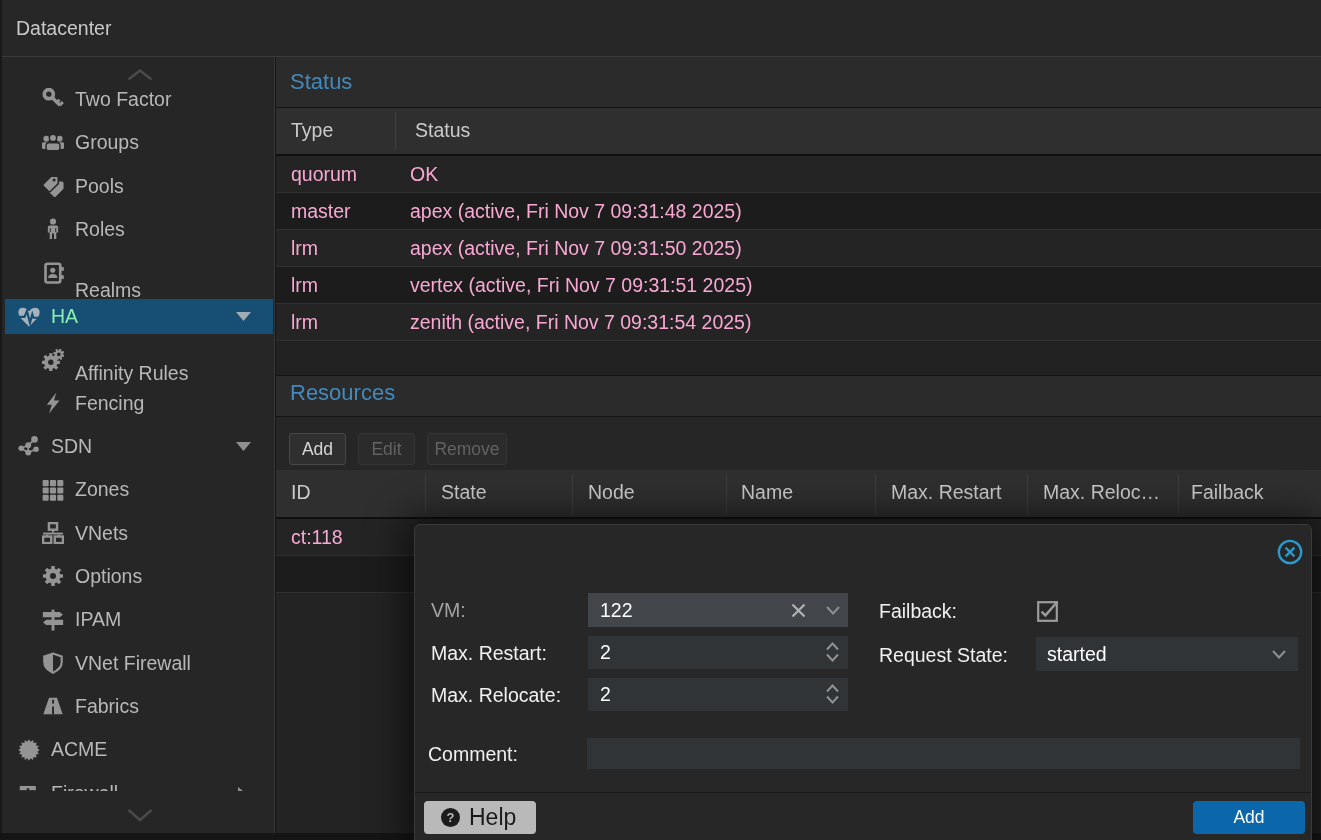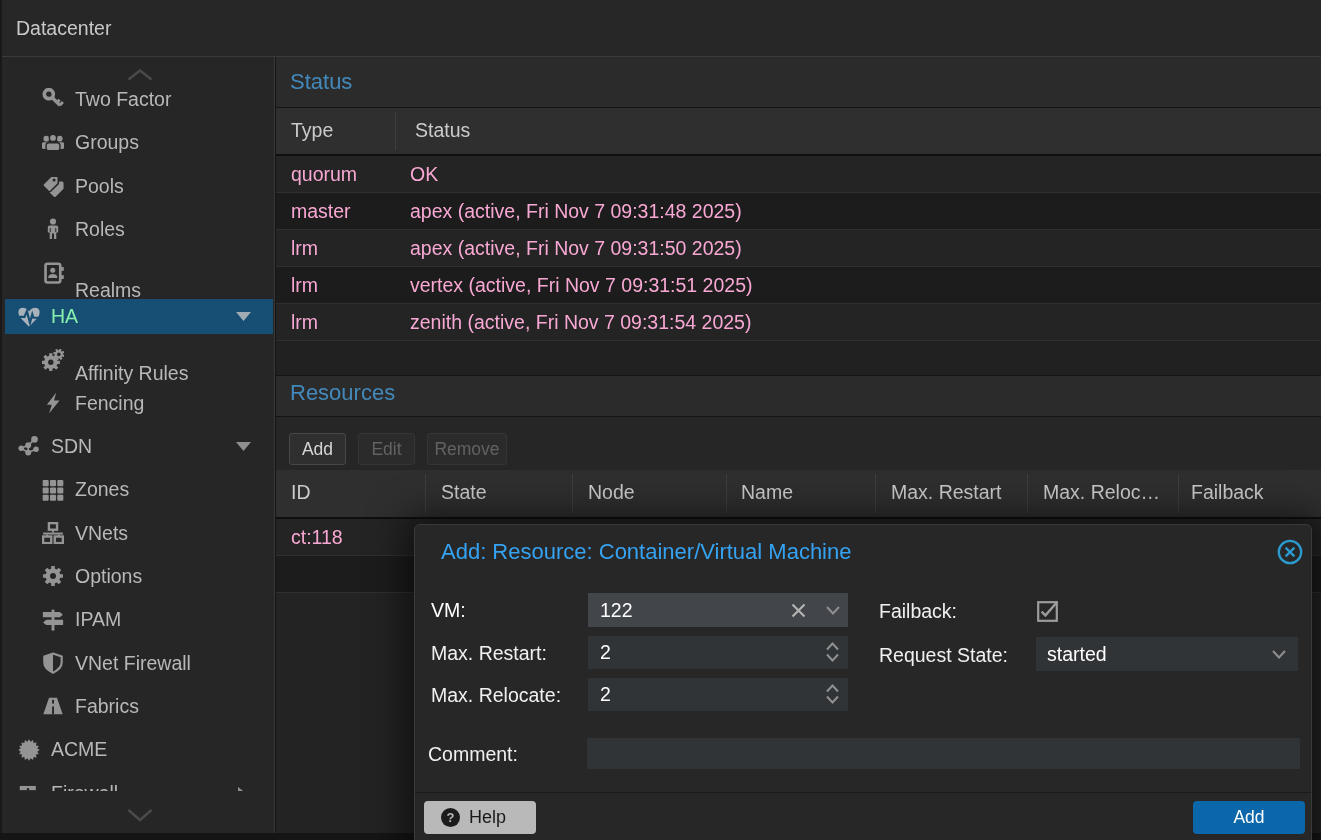--- a/index.html
+++ b/index.html
@@ -210,26 +210,25 @@
 <div class="abs colsep" style="left:1027px;top:474px;height:39px;"></div>
 <div class="abs colsep" style="left:1178px;top:474px;height:39px;"></div>
 <div class="abs" style="left:276px;top:519px;width:1045px;height:37px;background:#242424;border-bottom:1px solid #303030;box-sizing:border-box;"></div>
 <div class="abs celltext" style="left:291px;top:519px;height:37px;line-height:37px;">ct:118</div>
 <div class="abs" style="left:276px;top:556px;width:1045px;height:37px;background:#1c1c1c;border-bottom:1px solid #303030;box-sizing:border-box;"></div>
 <div class="abs celltext" style="left:291px;top:556px;height:37px;line-height:37px;margin-top:36px;">vm:101</div>
 <div class="abs" style="left:276px;top:593px;width:1045px;height:240px;background:#232323;"></div>
 <div class="abs" style="left:0;top:833px;width:1321px;height:7px;background:#151515;z-index:2;"></div>
 <div class="abs" style="left:0;top:0;width:2px;height:833px;background:#191919;z-index:2;"></div>
 <div class="abs" id="modal" style="left:414px;top:524px;width:898px;height:330px;background:#272727;border-radius:6px 6px 0 0;box-shadow:0 0 36px 10px rgba(0,0,0,0.55);border:1px solid #3a3a3a;box-sizing:border-box;z-index:5;">
-    <div class="abs" style="left:26px;top:13px;height:28px;line-height:28px;color:#35a2f2;font-size:22px;white-space:nowrap;">Add: Resource: Container/Virtual Machine</div>
     <svg class="abs" style="left:862px;top:14px" width="26" height="26" viewBox="0 0 26 26">
       <circle cx="13" cy="13" r="11.2" fill="none" stroke="#2b9ace" stroke-width="2.3"></circle>
       <path d="M8.6,8.6 L17.4,17.4 M17.4,8.6 L8.6,17.4" stroke="#2b9ace" stroke-width="2.3"></path>
     </svg>
-    <div class="abs" style="left:16px;top:71px;height:28px;line-height:28px;color:#ffffff;font-size:19.5px;white-space:nowrap;">VM:</div>
+    <div class="abs" style="left:16px;top:71px;height:28px;line-height:28px;color:#a3a3a3;font-size:19.5px;white-space:nowrap;">VM:</div>
     <div class="abs" style="left:173px;top:68px;width:260px;height:34px;background:#42464a;"></div>
     <div class="abs" style="left:185px;top:68px;height:34px;line-height:34px;color:#fdfdfd;font-size:19.5px;">122</div>
     <svg class="abs" style="left:376px;top:78px" width="15" height="15" viewBox="0 0 15 15">
       <path d="M1.5,1.5 L13.5,13.5 M13.5,1.5 L1.5,13.5" stroke="#b2b2b2" stroke-width="2.2"></path>
     </svg>
     <svg class="abs" style="left:411px;top:81px" width="14" height="9" viewBox="0 0 14 9">
       <polyline points="1,1 7,7.5 13,1" fill="none" stroke="#8f8f8f" stroke-width="2"></polyline>
     </svg>
     <div class="abs" style="left:464px;top:72px;height:28px;line-height:28px;color:#f0f0f0;font-size:19.5px;white-space:nowrap;">Failback:</div>
     <svg class="abs" style="left:622px;top:76px" width="23" height="21" viewBox="0 0 23 21">
@@ -261,15 +260,15 @@
       <polyline points="1,1.5 6.5,7.5 12,1.5" fill="none" stroke="#909090" stroke-width="2"></polyline>
     </svg>
     <div class="abs" style="left:13px;top:214.5px;height:28px;line-height:28px;color:#f0f0f0;font-size:19.5px;white-space:nowrap;">Comment:</div>
     <div class="abs" style="left:172px;top:213px;width:713px;height:31px;background:#313437;"></div>
     <div class="abs" style="left:0px;top:267px;width:896px;height:1px;background:#1a1a1a;"></div>
     <div class="abs" style="left:9px;top:276px;width:112px;height:33px;background:#b9b9b9;border-radius:4px;"></div>
     <svg class="abs" style="left:26px;top:283px" width="19" height="19" viewBox="0 0 19 19">
       <circle cx="9.5" cy="9.5" r="9.5" fill="#1c1c1c"></circle>
       <text x="9.5" y="14" font-size="13" font-weight="bold" fill="#b9b9b9" text-anchor="middle" font-family="Liberation Sans">?</text>
     </svg>
-    <div class="abs" style="left:54px;top:276px;height:33px;line-height:33px;color:#1a1a1a;font-size:18px;">Help</div>
+    <div class="abs" style="left:54px;top:276px;height:33px;line-height:33px;color:#1a1a1a;font-size:23px;">Help</div>
     <div class="abs" style="left:778px;top:276px;width:112px;height:33px;background:#0b67aa;border-radius:4px;color:#ffffff;font-size:17.5px;text-align:center;line-height:33px;">Add</div>
   </div>
 
 </body></html>

